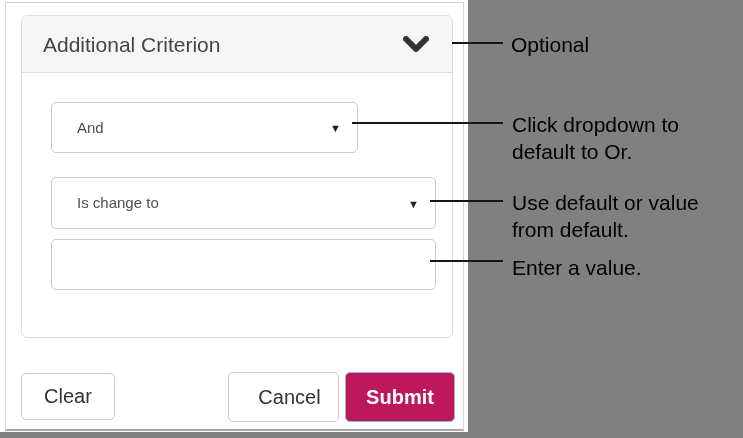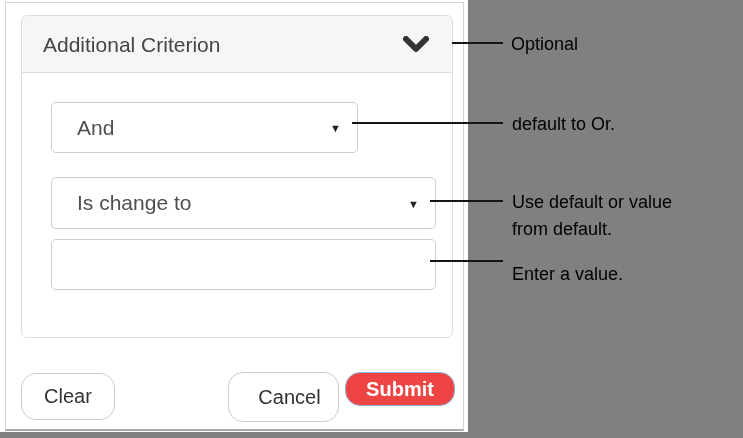--- a/index.html
+++ b/index.html
@@ -48,21 +48,21 @@
 
   
   .select {
     position: absolute;
     background: #fff;
     border: 1px solid #ccc;
     border-radius: 5px;
     cursor: pointer;
   }
   .select .sel-text {
-    position: absolute; left: 25px; top: 0; font-size: 21px; color: #4f4f4f;
+    position: absolute; left: 25px; top: 0; font-size: 15px; color: #4f4f4f;
   }
   .select .sel-arrow {
     position: absolute; right: 16px; font-size: 11px; color: #222;
   }
   .select-and  { left: 44px; top: 100px; width: 307px; height: 51px; }
   .select-and .sel-text  { line-height: 49px; }
   .select-and .sel-arrow { top: 19px; }
   .select-op   { left: 44px; top: 175px; width: 385px; height: 52px; }
   .select-op .sel-text  { line-height: 50px; }
   .select-op .sel-arrow { top: 20px; }
@@ -72,59 +72,59 @@
     border: 1px solid #ccc; border-radius: 5px;
     font-size: 19px; color: #333; padding: 0 14px;
     font-family: "Liberation Sans", sans-serif;
     outline: none; background: #fff;
   }
 
   
   .btn {
     position: absolute;
     border: 1px solid #ccc;
-    border-radius: 15px;
+    border-radius: 5px;
     background: #fff;
     color: #333;
     font-size: 20px;
     font-family: "Liberation Sans", sans-serif;
     cursor: pointer;
     display: flex; align-items: center; justify-content: center;
   }
   .btn-clear  { left: 20px;  top: 372px; width: 94px;  height: 47px; }
   .btn-cancel { left: 227px; top: 371px; width: 111px; height: 50px; }
   .btn-submit {
-    left: 344px; top: 371px; width: 110px; height: 34px;
-    background: #ef4444; border-color: #8cb9e2;
+    left: 344px; top: 371px; width: 110px; height: 50px;
+    background: #be185d; border-color: #8cb9e2;
     color: #ffffff; font-weight: bold;
   }
 
   
   .connector {
     position: absolute; height: 2px; background: #151515;
   }
   .line-optional { left: 452px; top: 42px;  width: 51px;  }
   .line-and      { left: 352px; top: 122px; width: 151px; }
   .line-op       { left: 430px; top: 200px; width: 73px;  }
   .line-value    { left: 430px; top: 260px; width: 73px;  }
 
   
   .gray-panel {
     position: absolute; left: 468px; top: 0; width: 275px; height: 438px;
     background: #808080;
   }
   .annotation {
     position: absolute;
-    font-size: 18px; line-height: 27px; color: #000;
+    font-size: 21px; line-height: 27px; color: #000;
     white-space: nowrap;
   }
   .ann-optional { left: 511px; top: 31px;  }
   .ann-and      { left: 512px; top: 111px; }
   .ann-op       { left: 512px; top: 189px; }
-  .ann-value    { left: 512px; top: 261px; }
+  .ann-value    { left: 512px; top: 254px; }
 </style>
 </head>
 <body>
 
 <div class="stage">
 
   <div class="white-area"></div>
 
   <div class="dialog-frame">
 
@@ -160,20 +160,21 @@
 
   <div class="connector line-optional"></div>
   <div class="connector line-and"></div>
   <div class="connector line-op"></div>
   <div class="connector line-value"></div>
 
   <div class="annotation ann-optional">
     <div>Optional</div>
   </div>
   <div class="annotation ann-and">
+    <div>Click dropdown to</div>
     <div>default to Or.</div>
   </div>
   <div class="annotation ann-op">
     <div>Use default or value</div>
     <div>from default.</div>
   </div>
   <div class="annotation ann-value">
     <div>Enter a value.</div>
   </div>
 

